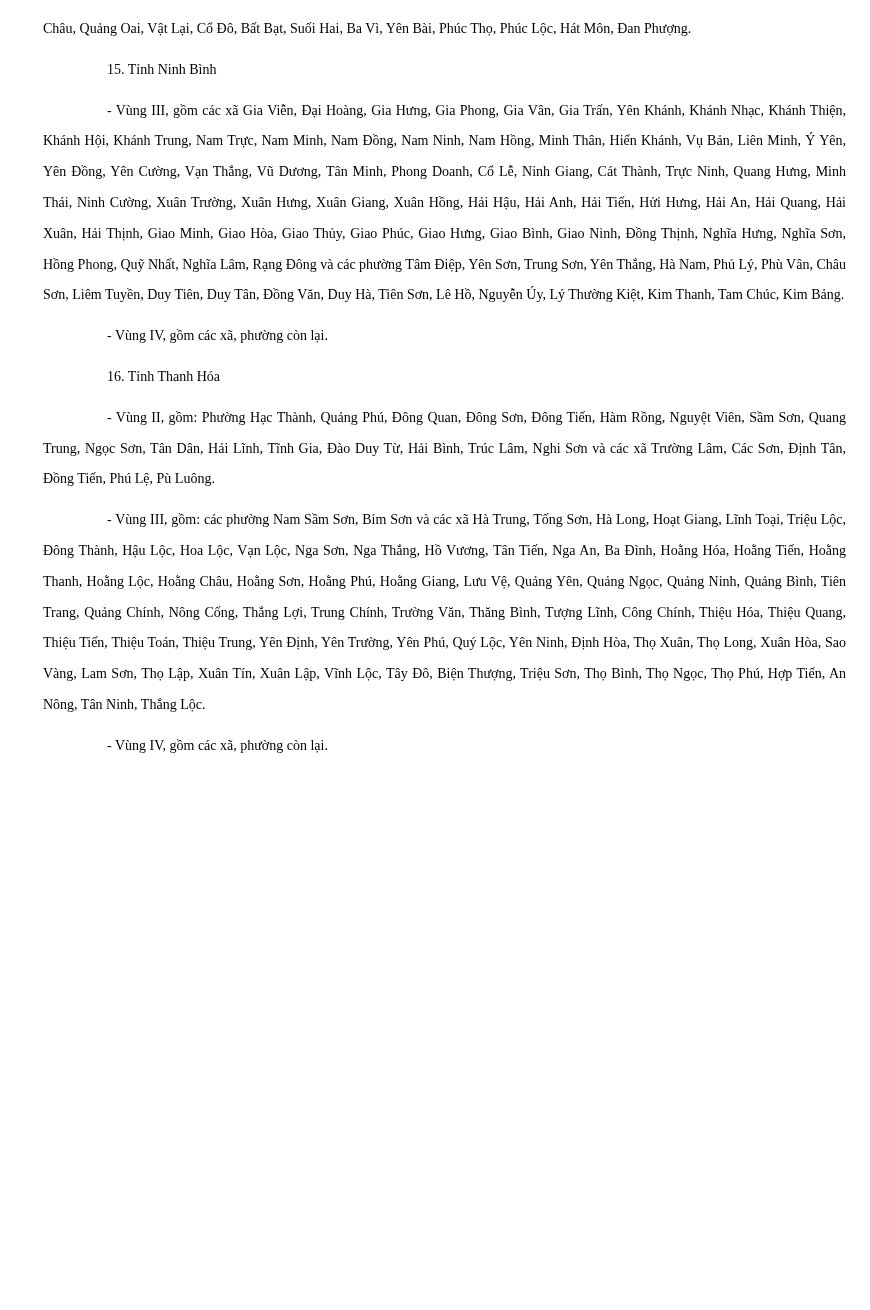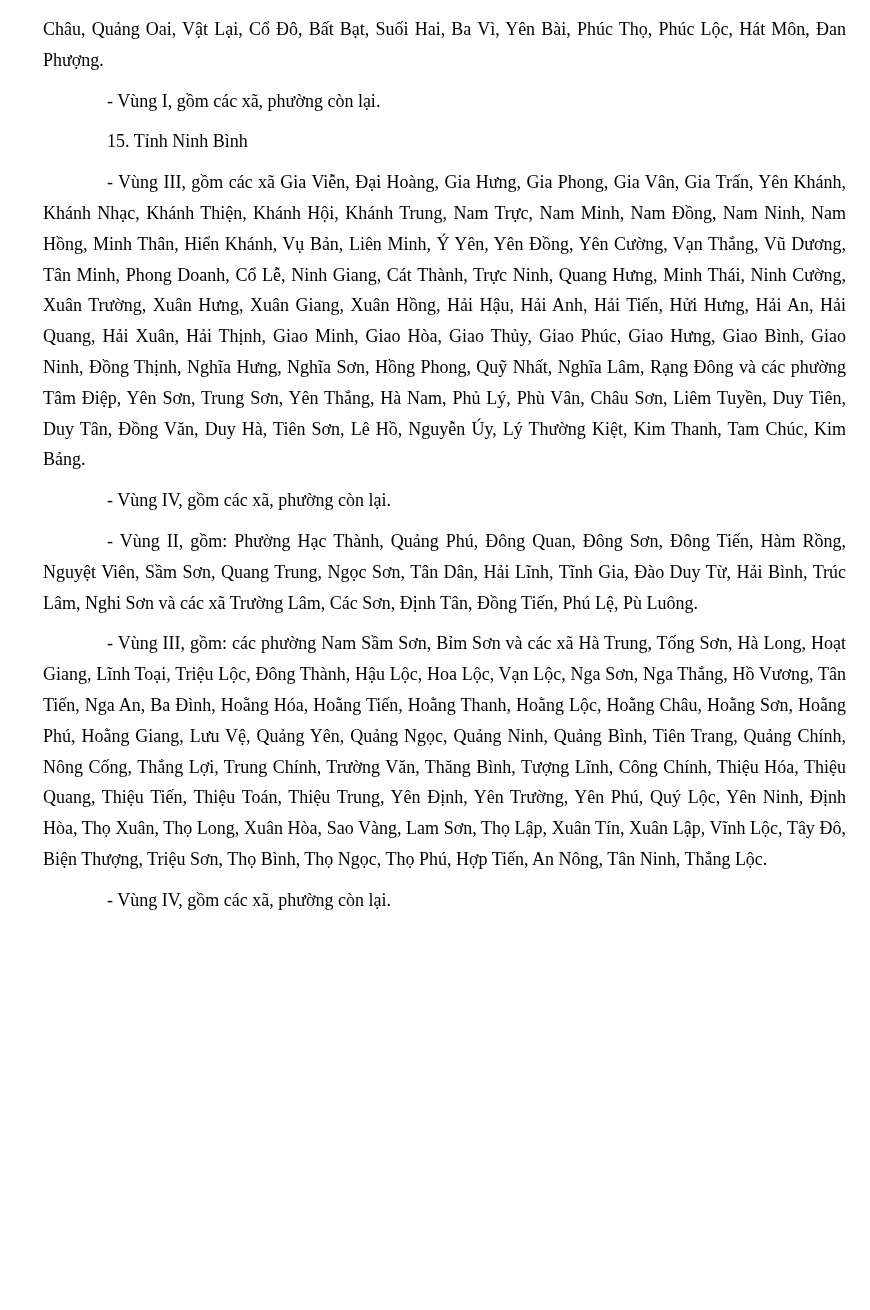--- a/index.html
+++ b/index.html
@@ -1,31 +1,31 @@
 <!DOCTYPE html>
 <html><head>
 <meta charset="utf-8">
 <style>
   html, body { margin: 0; padding: 0; background: #ffffff; }
   body { width: 870px; height: 1310px; overflow: hidden; position: relative; }
   .page {
     position: absolute; left: 43px; top: 14px; width: 803px;
     font-family: "Liberation Serif", "DejaVu Serif", serif;
-    font-size: 18px; line-height: 30.8px; color: #000;
+    font-size: 14px; line-height: 30.8px; color: #000;
   }
   p { margin: 0 0 10px 0; text-align: justify; text-align-last: left; }
   p.indent { text-indent: 64px; }
   p.heading { font-weight: normal; text-indent: 64px; }
   p.cont { text-indent: 0; }
 </style>
 </head>
 <body>
 
 <div class="page">
   <p class="cont">Châu, Quảng Oai, Vật Lại, Cổ Đô, Bất Bạt, Suối Hai, Ba Vì, Yên Bài, Phúc Thọ, Phúc Lộc, Hát Môn, Đan Phượng.</p>
-  <p class="indent">- Vùng I, gồm các xã, phường còn lại.</p>
   <p class="heading">15. Tỉnh Ninh Bình</p>
   <p class="indent">- Vùng III, gồm các xã Gia Viễn, Đại Hoàng, Gia Hưng, Gia Phong, Gia Vân, Gia Trấn, Yên Khánh, Khánh Nhạc, Khánh Thiện, Khánh Hội, Khánh Trung, Nam Trực, Nam Minh, Nam Đồng, Nam Ninh, Nam Hồng, Minh Thân, Hiển Khánh, Vụ Bản, Liên Minh, Ý Yên, Yên Đồng, Yên Cường, Vạn Thắng, Vũ Dương, Tân Minh, Phong Doanh, Cổ Lễ, Ninh Giang, Cát Thành, Trực Ninh, Quang Hưng, Minh Thái, Ninh Cường, Xuân Trường, Xuân Hưng, Xuân Giang, Xuân Hồng, Hải Hậu, Hải Anh, Hải Tiến, Hửi Hưng, Hải An, Hải Quang, Hải Xuân, Hải Thịnh, Giao Minh, Giao Hòa, Giao Thủy, Giao Phúc, Giao Hưng, Giao Bình, Giao Ninh, Đồng Thịnh, Nghĩa Hưng, Nghĩa Sơn, Hồng Phong, Quỹ Nhất, Nghĩa Lâm, Rạng Đông và các phường Tâm Điệp, Yên Sơn, Trung Sơn, Yên Thắng, Hà Nam, Phủ Lý, Phù Vân, Châu Sơn, Liêm Tuyền, Duy Tiên, Duy Tân, Đồng Văn, Duy Hà, Tiên Sơn, Lê Hồ, Nguyễn Úy, Lý Thường Kiệt, Kim Thanh, Tam Chúc, Kim Bảng.</p>
   <p class="indent">- Vùng IV, gồm các xã, phường còn lại.</p>
+  <p class="heading">16. Tỉnh Thanh Hóa</p>
   <p class="indent">- Vùng II, gồm: Phường Hạc Thành, Quảng Phú, Đông Quan, Đông Sơn, Đông Tiến, Hàm Rồng, Nguyệt Viên, Sầm Sơn, Quang Trung, Ngọc Sơn, Tân Dân, Hải Lĩnh, Tĩnh Gia, Đào Duy Từ, Hải Bình, Trúc Lâm, Nghi Sơn và các xã Trường Lâm, Các Sơn, Định Tân, Đồng Tiến, Phú Lệ, Pù Luông.</p>
   <p class="indent">- Vùng III, gồm: các phường Nam Sầm Sơn, Bỉm Sơn và các xã Hà Trung, Tống Sơn, Hà Long, Hoạt Giang, Lĩnh Toại, Triệu Lộc, Đông Thành, Hậu Lộc, Hoa Lộc, Vạn Lộc, Nga Sơn, Nga Thắng, Hồ Vương, Tân Tiến, Nga An, Ba Đình, Hoằng Hóa, Hoằng Tiến, Hoằng Thanh, Hoằng Lộc, Hoằng Châu, Hoằng Sơn, Hoằng Phú, Hoằng Giang, Lưu Vệ, Quảng Yên, Quảng Ngọc, Quảng Ninh, Quảng Bình, Tiên Trang, Quảng Chính, Nông Cống, Thắng Lợi, Trung Chính, Trường Văn, Thăng Bình, Tượng Lĩnh, Công Chính, Thiệu Hóa, Thiệu Quang, Thiệu Tiến, Thiệu Toán, Thiệu Trung, Yên Định, Yên Trường, Yên Phú, Quý Lộc, Yên Ninh, Định Hòa, Thọ Xuân, Thọ Long, Xuân Hòa, Sao Vàng, Lam Sơn, Thọ Lập, Xuân Tín, Xuân Lập, Vĩnh Lộc, Tây Đô, Biện Thượng, Triệu Sơn, Thọ Bình, Thọ Ngọc, Thọ Phú, Hợp Tiến, An Nông, Tân Ninh, Thắng Lộc.</p>
   <p class="indent">- Vùng IV, gồm các xã, phường còn lại.</p>
 </div>
 
 </body></html>

